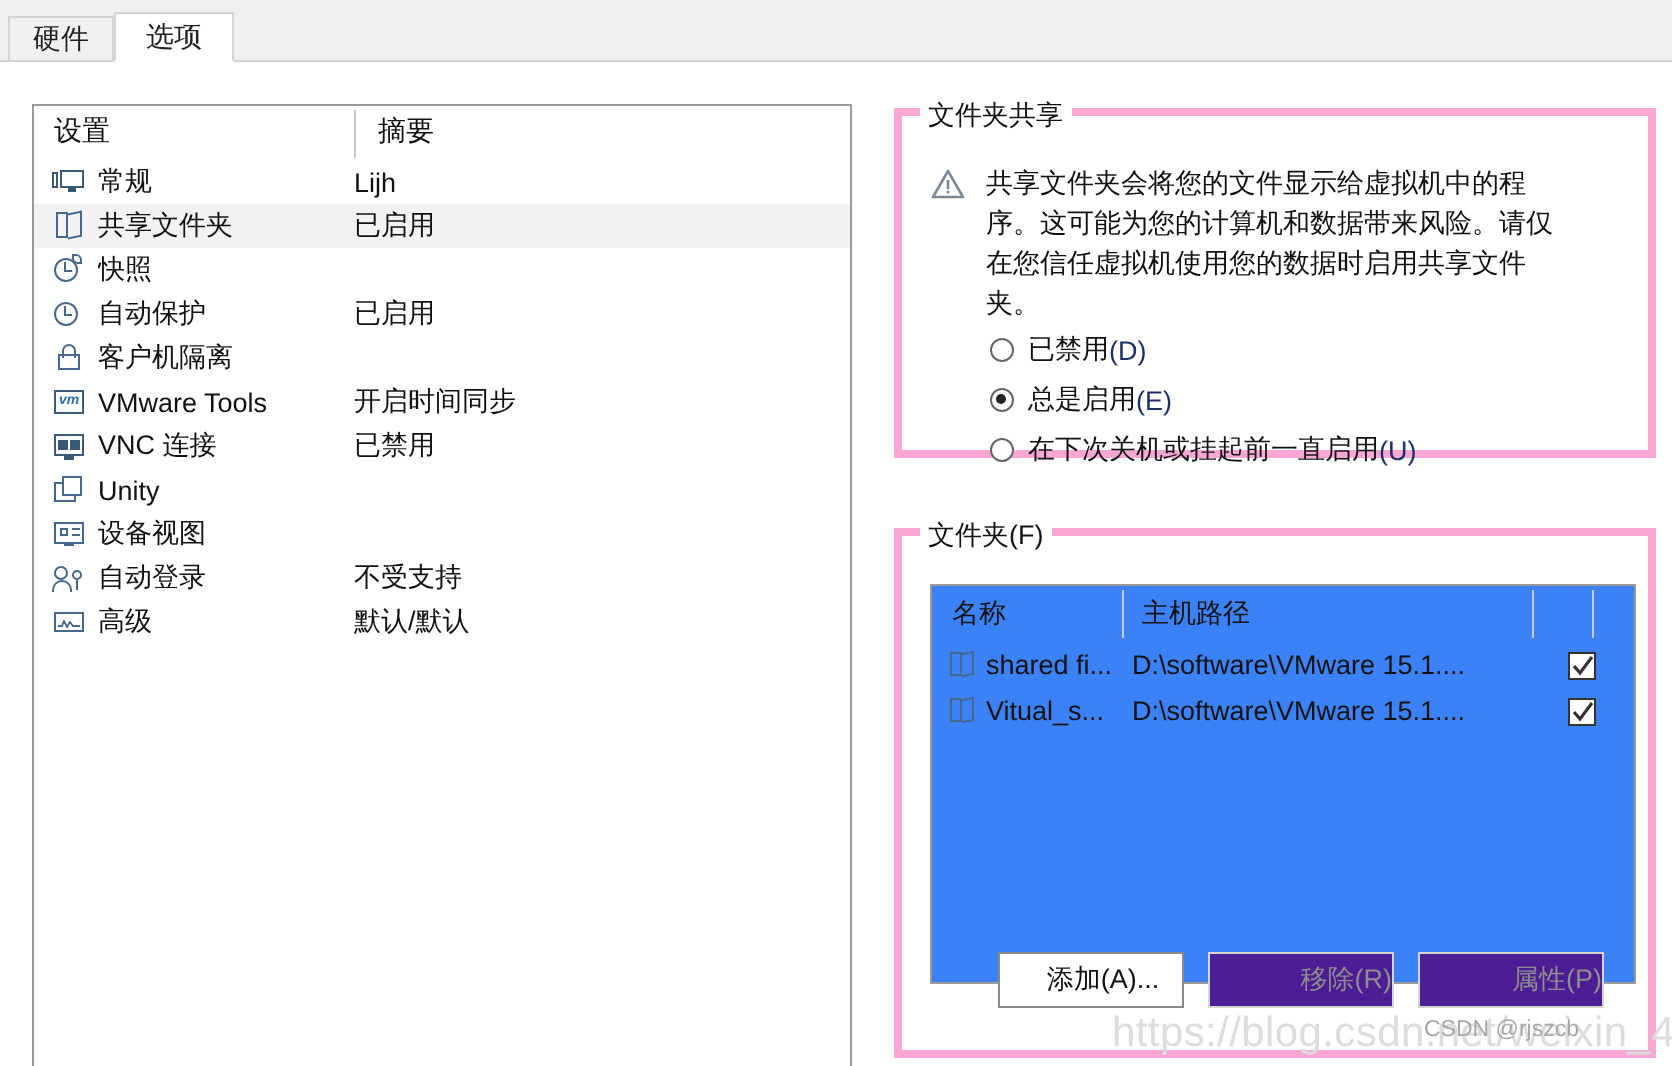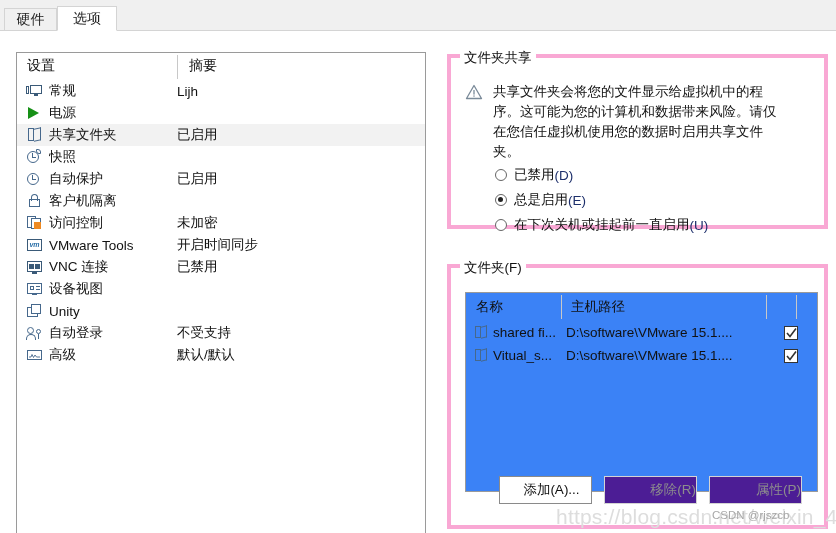--- a/index.html
+++ b/index.html
@@ -187,27 +187,20 @@
     <div class="rows" id="settings-rows">
         <div class="srow">
           <span class="ico">
             <i class="ic ic-monitor-side"></i>
             <i class="ic ic-monitor-screen"></i>
             <i class="ic ic-monitor-stand"></i>
           </span>
           <span class="lbl">常规</span>
           <span class="sum">Lijh</span>
         </div>
-        <div class="srow">
-          <span class="ico">
-            <i class="ic ic-play"></i>
-          </span>
-          <span class="lbl">电源</span>
-          <span class="sum"></span>
-        </div>
         <div class="srow selected">
           <span class="ico">
             <i class="ic ic-fold-l"></i>
             <i class="ic ic-fold-r"></i>
           </span>
           <span class="lbl">共享文件夹</span>
           <span class="sum">已启用</span>
         </div>
         <div class="srow">
           <span class="ico">
@@ -231,62 +224,53 @@
         <div class="srow">
           <span class="ico">
             <i class="ic ic-lock-sh"></i>
             <i class="ic ic-lock-body"></i>
           </span>
           <span class="lbl">客户机隔离</span>
           <span class="sum"></span>
         </div>
         <div class="srow">
           <span class="ico">
-            <i class="ic ic-doc-back"></i>
-            <i class="ic ic-doc-front"></i>
-            <i class="ic ic-doc-lock"></i>
-          </span>
-          <span class="lbl">访问控制</span>
-          <span class="sum">未加密</span>
-        </div>
-        <div class="srow">
-          <span class="ico">
             <i class="ic ic-vm-box"></i>
             <i class="ic ic-vm-txt">vm</i>
           </span>
           <span class="lbl">VMware Tools</span>
           <span class="sum">开启时间同步</span>
         </div>
         <div class="srow">
           <span class="ico">
             <i class="ic ic-vnc-box"></i>
             <i class="ic ic-vnc-inA"></i>
             <i class="ic ic-vnc-inB"></i>
             <i class="ic ic-vnc-stand"></i>
           </span>
           <span class="lbl">VNC 连接</span>
           <span class="sum">已禁用</span>
+        </div>
+        <div class="srow">
+          <span class="ico">
+            <i class="ic ic-uni-b"></i>
+            <i class="ic ic-uni-f"></i>
+          </span>
+          <span class="lbl">Unity</span>
+          <span class="sum"></span>
         </div>
         <div class="srow">
           <span class="ico">
             <i class="ic ic-dev-box"></i>
             <i class="ic ic-dev-l1"></i>
             <i class="ic ic-dev-l2"></i>
             <i class="ic ic-dev-l3"></i>
             <i class="ic ic-dev-stand"></i>
           </span>
           <span class="lbl">设备视图</span>
-          <span class="sum"></span>
-        </div>
-        <div class="srow">
-          <span class="ico">
-            <i class="ic ic-uni-b"></i>
-            <i class="ic ic-uni-f"></i>
-          </span>
-          <span class="lbl">Unity</span>
           <span class="sum"></span>
         </div>
         <div class="srow">
           <span class="ico">
             <i class="ic ic-per-head"></i>
             <i class="ic ic-per-body"></i>
             <i class="ic ic-per-k1"></i>
             <i class="ic ic-per-k2"></i>
           </span>
           <span class="lbl">自动登录</span>

